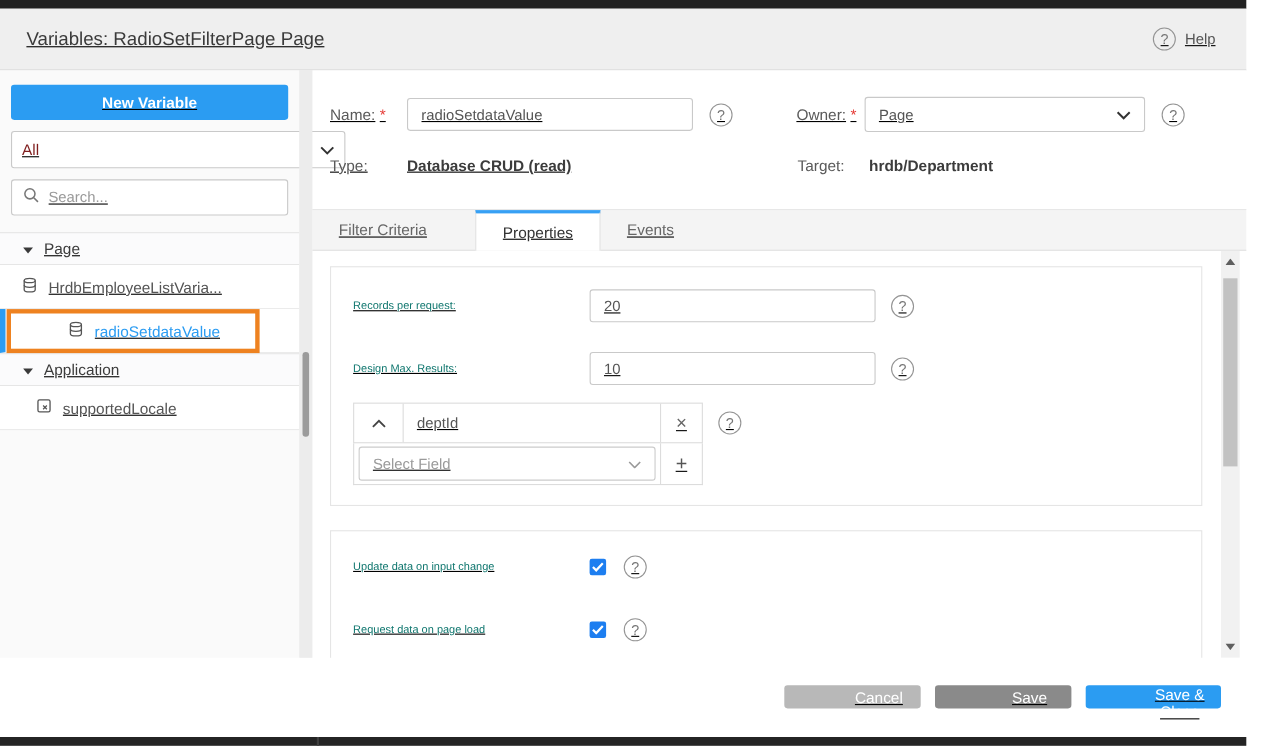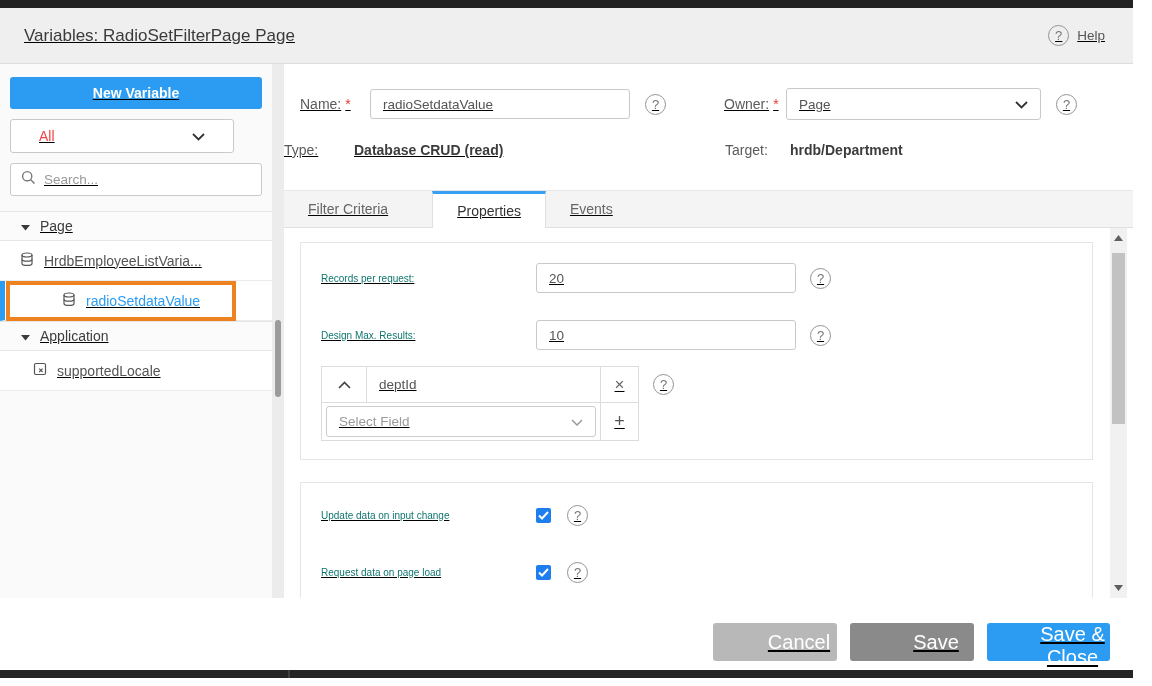--- a/index.html
+++ b/index.html
@@ -23,22 +23,22 @@
            font-size:13px; display:inline-flex; align-items:center; justify-content:center; flex:none; background:transparent; }
 
   
   .dlg-body { height:534px; display:flex; flex:none; }
 
   
   .sidebar { width:272px; flex:none; background:#fafafa; padding-top:13px; position:relative; }
   .side-pad { padding:0 10px; }
   .btn-new { display:block; width:252px; height:32px; background:#2b9cf2; color:#fff; border:none; border-radius:3px;
              font-size:14px; font-weight:bold; font-family:inherit; cursor:pointer; }
-  .selbox { margin-top:10px; width:224px; height:34px; background:#fff; border:1px solid #c9c9c9; border-radius:3px;
-            display:flex; align-items:center; padding:0 28px; font-size:14px; color:#ef4444; cursor:pointer; }
+  .selbox { margin-top:10px; width:304px; height:34px; background:#fff; border:1px solid #c9c9c9; border-radius:3px;
+            display:flex; align-items:center; padding:0 9px; font-size:14px; color:#7f1d1d; cursor:pointer; }
   .selbox .chev { margin-left:auto; }
   .searchbox { margin-top:10px; width:252px; height:33px; background:#fff; border:1px solid #c9c9c9; border-radius:3px;
                display:flex; align-items:center; padding:0 10px; gap:8px; }
   .searchbox input { border:none; outline:none; flex:1; font-size:13.5px; color:#701a75; font-family:inherit; background:transparent; }
   .searchbox input::placeholder { color:#9a9a9a; }
 
   .varlist { margin-top:15px; }
   .sec-row { height:30px; background:#fbfbfc; border-top:1px solid #e6e6e6; border-bottom:1px solid #e6e6e6;
              display:flex; align-items:center; padding-left:21px; gap:10px; font-size:14px; color:#3c3c3c; cursor:pointer; }
   .sec-row + .item-row { border-top:none; }
@@ -62,21 +62,21 @@
   .lbl-name { width:70px; flex:none; }
   .txt-input { width:260px; height:30px; border:1px solid #c9c9c9; border-radius:3px; padding:0 12px; font-size:13.5px;
                color:#555; font-family:inherit; outline:none; background:#fff; }
   .row1-q1 { margin-left:15px; }
   .lbl-owner { margin-left:58px; width:62px; flex:none; }
   .owner-select { width:255px; height:32px; border:1px solid #c9c9c9; border-radius:3px; background:#fff;
                   display:flex; align-items:center; padding:0 12px; font-size:13.5px; color:#555; cursor:pointer; }
   .owner-select .chev { margin-left:auto; }
   .row1-q2 { margin-left:15px; }
 
-  .form-row2 { margin-top:20px; height:20px; display:flex; align-items:center; position:relative; flex:none; }
+  .form-row2 { margin-top:20px; padding-left:16px; height:20px; display:flex; align-items:center; position:relative; flex:none; }
   .lbl-type { width:70px; flex:none; }
   .bold-val { font-size:14px; color:#3c3c3c; font-weight:bold; }
   .lbl-target { position:absolute; left:441px; }
   .val-target { position:absolute; left:506px; }
 
   
   .tabstrip { margin-top:30px; height:38px; background:#f4f4f4; border-top:1px solid #e7e7e7; border-bottom:1px solid #e0e0e0;
               display:flex; align-items:stretch; flex:none; }
   .tab { padding:0 24px; display:flex; align-items:center; font-size:14px; color:#666; cursor:pointer; }
   .tab.active { margin-left:20px; background:#fff; border-left:1px solid #e0e0e0; border-right:1px solid #e0e0e0;
@@ -117,21 +117,21 @@
 
   
   .vscroll { position:absolute; right:6px; top:0; bottom:0; width:17px; background:#f1f1f1; }
   .vs-up { position:absolute; top:7px; left:0; width:17px; display:flex; justify-content:center; cursor:pointer; }
   .vs-down { position:absolute; bottom:7px; left:0; width:17px; display:flex; justify-content:center; cursor:pointer; }
   .vs-thumb { position:absolute; top:25px; left:2px; width:13px; height:171px; background:#c2c2c2; cursor:grab; }
 
   
   .dlg-footer { height:80px; flex:none; display:flex; align-items:flex-start; justify-content:flex-end;
                 padding:25px 23px 0 0; gap:13px; background:#fff; }
-  .fbtn { height:38px; border:none; border-radius:3px; color:#fff; font-size:20px; font-family:inherit; cursor:pointer;padding-left:48px; }
+  .fbtn { height:21px; border:none; border-radius:3px; color:#fff; font-size:14px; font-family:inherit; cursor:pointer;padding-left:48px; }
   .btn-cancel { width:124px; background:#b8b8b8; }
   .btn-save { width:124px; background:#8a8a8a; }
   .btn-saveclose { width:123px; background:#2b9cf2; }
 </style>
 </head>
 <body>
 
 <div class="screen">
   <div class="topbar"></div>
 

